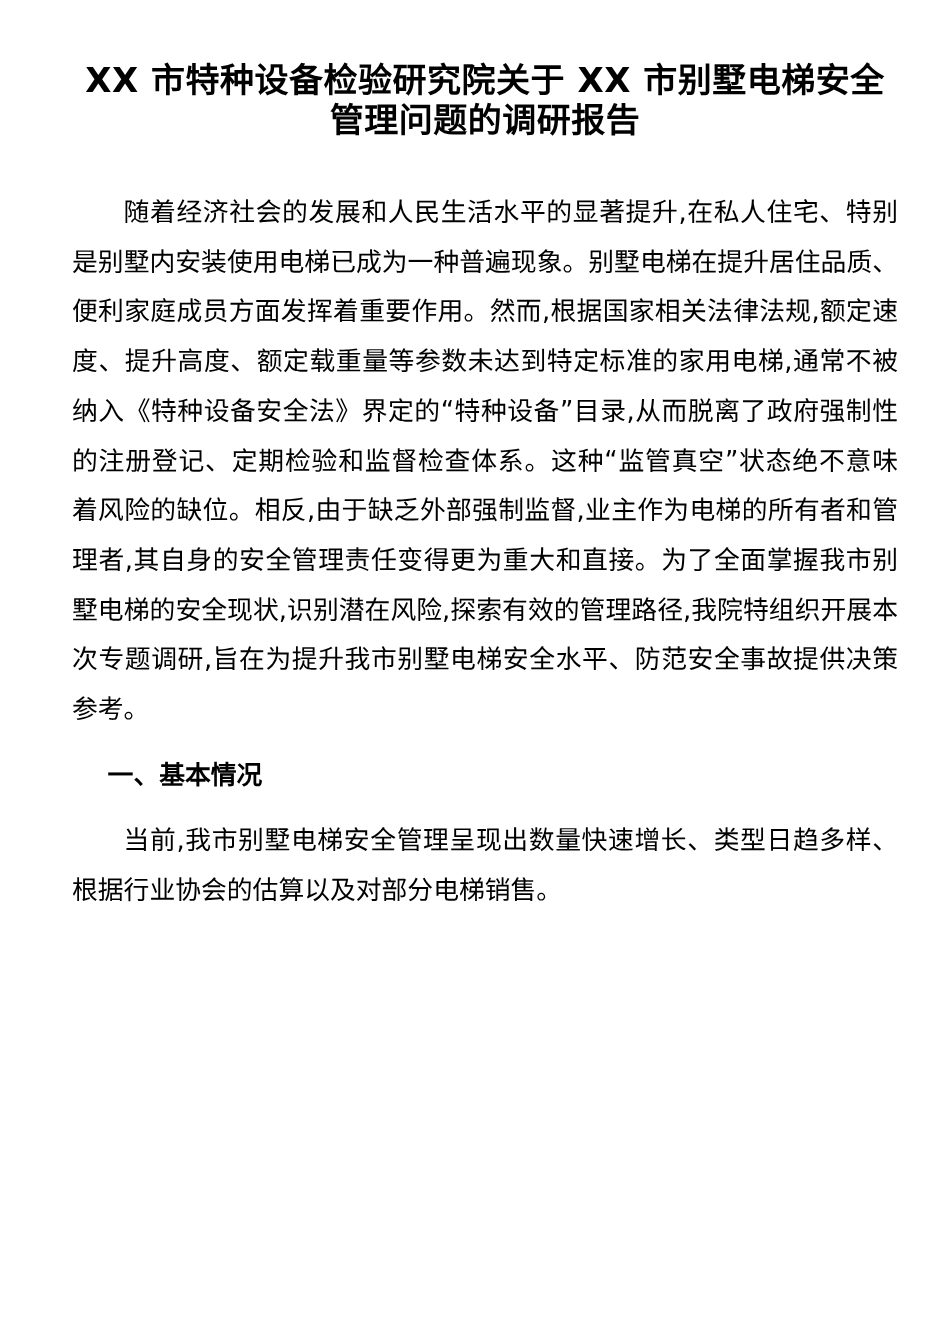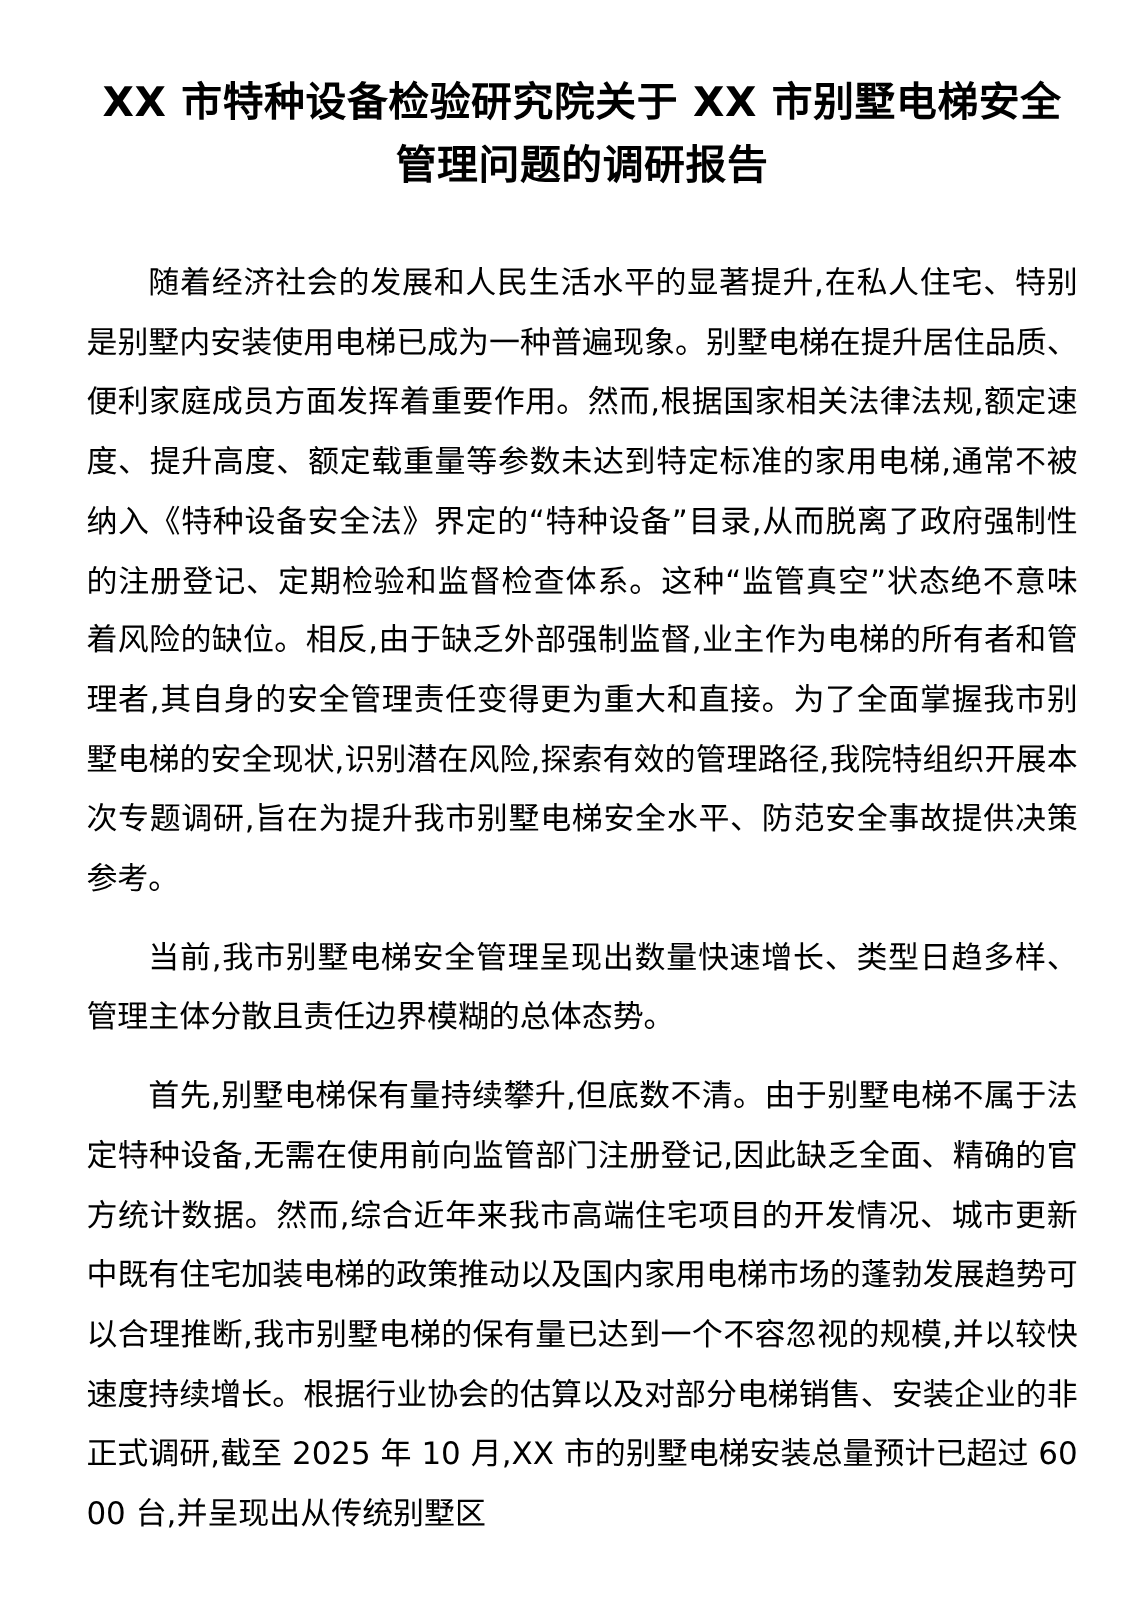--- a/index.html
+++ b/index.html
@@ -16,21 +16,21 @@
     box-sizing: border-box;
     padding: 60px 36px 0 56px;
     overflow: hidden;
     font-family: "DejaVu Sans", "Liberation Sans", sans-serif;
     color: #000000;
   }
   .doc-title {
     margin: 0 0 48px 0;
     padding: 0 20px;
     font-size: 34px;
-    line-height: 52px;
+    line-height: 40px;
     font-weight: 700;
     text-align: center;
     letter-spacing: 0.5px;
   }
   .doc-paragraph {
     margin: 16px;
     font-size: 25.8px;
     line-height: 49.7px;
     font-weight: 400;
     text-align: justify;
@@ -48,17 +48,17 @@
   }
 </style>
 </head>
 <body>
 
 <div class="page">
   <h1 class="doc-title">XX 市特种设备检验研究院关于 XX 市别墅电梯安全管理问题的调研报告</h1>
 
   <p class="doc-paragraph">随着经济社会的发展和人民生活水平的显著提升,在私人住宅、特别是别墅内安装使用电梯已成为一种普遍现象。别墅电梯在提升居住品质、便利家庭成员方面发挥着重要作用。然而,根据国家相关法律法规,额定速度、提升高度、额定载重量等参数未达到特定标准的家用电梯,通常不被纳入《特种设备安全法》界定的“特种设备”目录,从而脱离了政府强制性的注册登记、定期检验和监督检查体系。这种“监管真空”状态绝不意味着风险的缺位。相反,由于缺乏外部强制监督,业主作为电梯的所有者和管理者,其自身的安全管理责任变得更为重大和直接。为了全面掌握我市别墅电梯的安全现状,识别潜在风险,探索有效的管理路径,我院特组织开展本次专题调研,旨在为提升我市别墅电梯安全水平、防范安全事故提供决策参考。</p>
 
+  <h2 class="doc-heading">一、基本情况</h2>
 
-  <p class="doc-paragraph">当前,我市别墅电梯安全管理呈现出数量快速增长、类型日趋多样、管理主体分散且责任边界模糊的总体态势。</p>
+  <p class="doc-paragraph">当前,我市别墅电梯安全管理呈现出数量快速增长、类型日趋多样、根据行业协会的估算以及对部分电梯销售。</p>
 
-  <p class="doc-paragraph">首先,别墅电梯保有量持续攀升,但底数不清。由于别墅电梯不属于法定特种设备,无需在使用前向监管部门注册登记,因此缺乏全面、精确的官方统计数据。然而,综合近年来我市高端住宅项目的开发情况、城市更新中既有住宅加装电梯的政策推动以及国内家用电梯市场的蓬勃发展趋势可以合理推断,我市别墅电梯的保有量已达到一个不容忽视的规模,并以较快速度持续增长。根据行业协会的估算以及对部分电梯销售、安装企业的非正式调研,截至 2025 年 10 月,XX 市的别墅电梯安装总量预计已超过 6000 台,并呈现出从传统别墅区</p>
 </div>
 
 </body></html>

